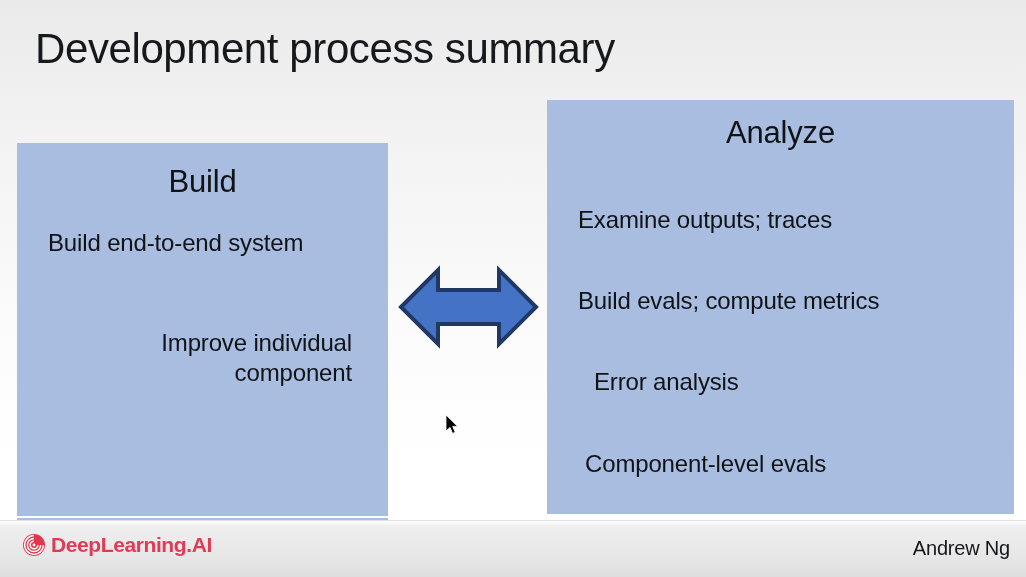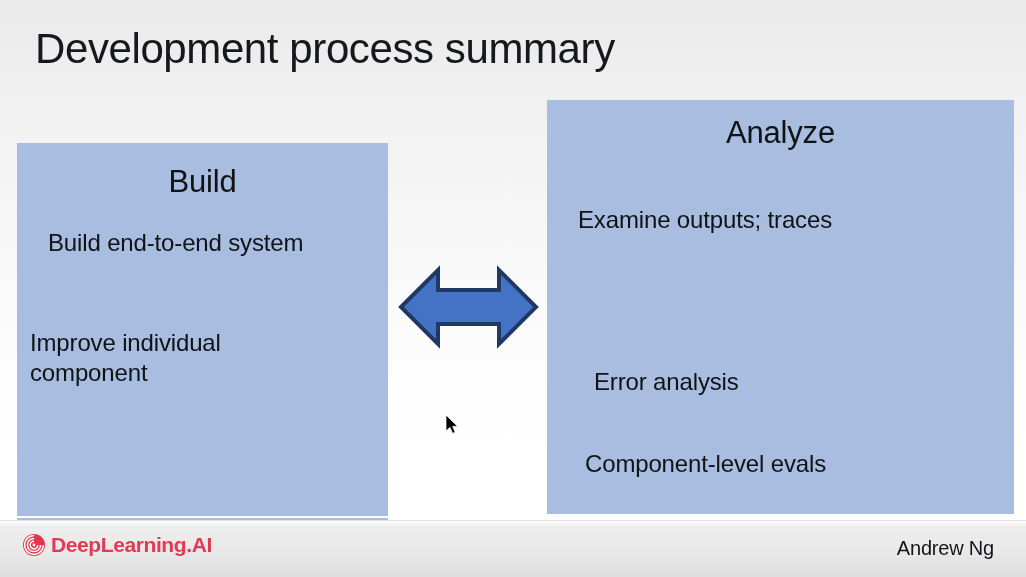--- a/index.html
+++ b/index.html
@@ -69,21 +69,21 @@
   .panel-item {
     position: absolute;
     font-size: 24px;
     line-height: 30px;
     color: #101316;
     letter-spacing: -0.15px;
   }
 
   
   #build-item-0 { left: 31px; top: 85px; width: 330px; }
-  #build-item-1 { left: 13px; top: 185px; width: 300px; }
+  #build-item-1 { left: 35px; top: 185px; width: 300px; text-align: right; }
 
   
   #analyze-item-0 { left: 31px; top: 105px; }
   #analyze-item-1 { left: 31px; top: 186px; }
   #analyze-item-2 { left: 31px; top: 267px; margin-left: 16px; }
   #analyze-item-3 { left: 38px; top: 349px; }
 
   
   #arrow-wrap {
     position: absolute;
@@ -125,21 +125,21 @@
   #brand-name {
     font-size: 21px;
     font-weight: bold;
     letter-spacing: -0.4px;
     color: #e03b55;
     white-space: nowrap;
   }
 
   #presenter {
     position: absolute;
-    right: 32px;
+    right: 16px;
     top: 16px;
     font-size: 20px;
     color: #14161a;
     letter-spacing: -0.2px;
     white-space: nowrap;
   }
 
   
   #mouse-cursor {
     position: absolute;
@@ -159,20 +159,21 @@
 
   <div class="panel" id="build-panel">
     <div class="panel-heading">Build</div>
     <div class="panel-item" id="build-item-0">Build end-to-end system</div>
     <div class="panel-item" id="build-item-1">Improve individual component</div>
   </div>
 
   <div class="panel" id="analyze-panel">
     <div class="panel-heading">Analyze</div>
     <div class="panel-item" id="analyze-item-0">Examine outputs; traces</div>
+    <div class="panel-item" id="analyze-item-1">Build evals; compute metrics</div>
     <div class="panel-item" id="analyze-item-2">Error analysis</div>
     <div class="panel-item" id="analyze-item-3">Component-level evals</div>
   </div>
 
   <div id="arrow-wrap">
     <svg width="141" height="86" viewBox="0 0 141 86" xmlns="http://www.w3.org/2000/svg">
       <polygon points="3,43 40,6 40,26 101,26 101,6 138,43 101,80 101,60 40,60 40,80" fill="#4472c4" stroke="#1f3864" stroke-width="4" stroke-linejoin="miter"></polygon>
     </svg>
   </div>
 

